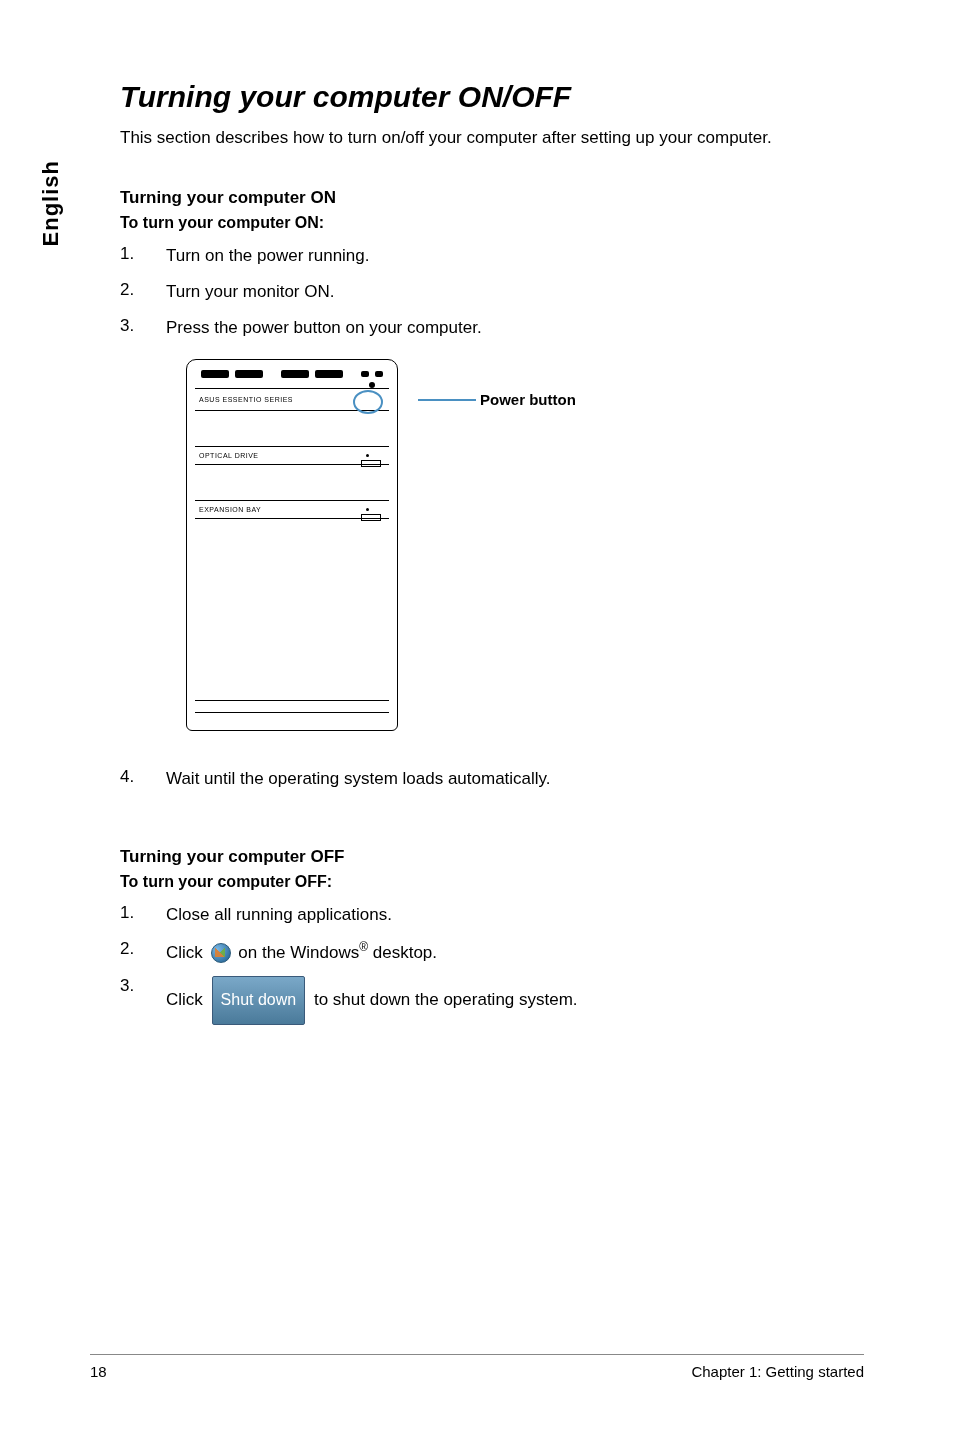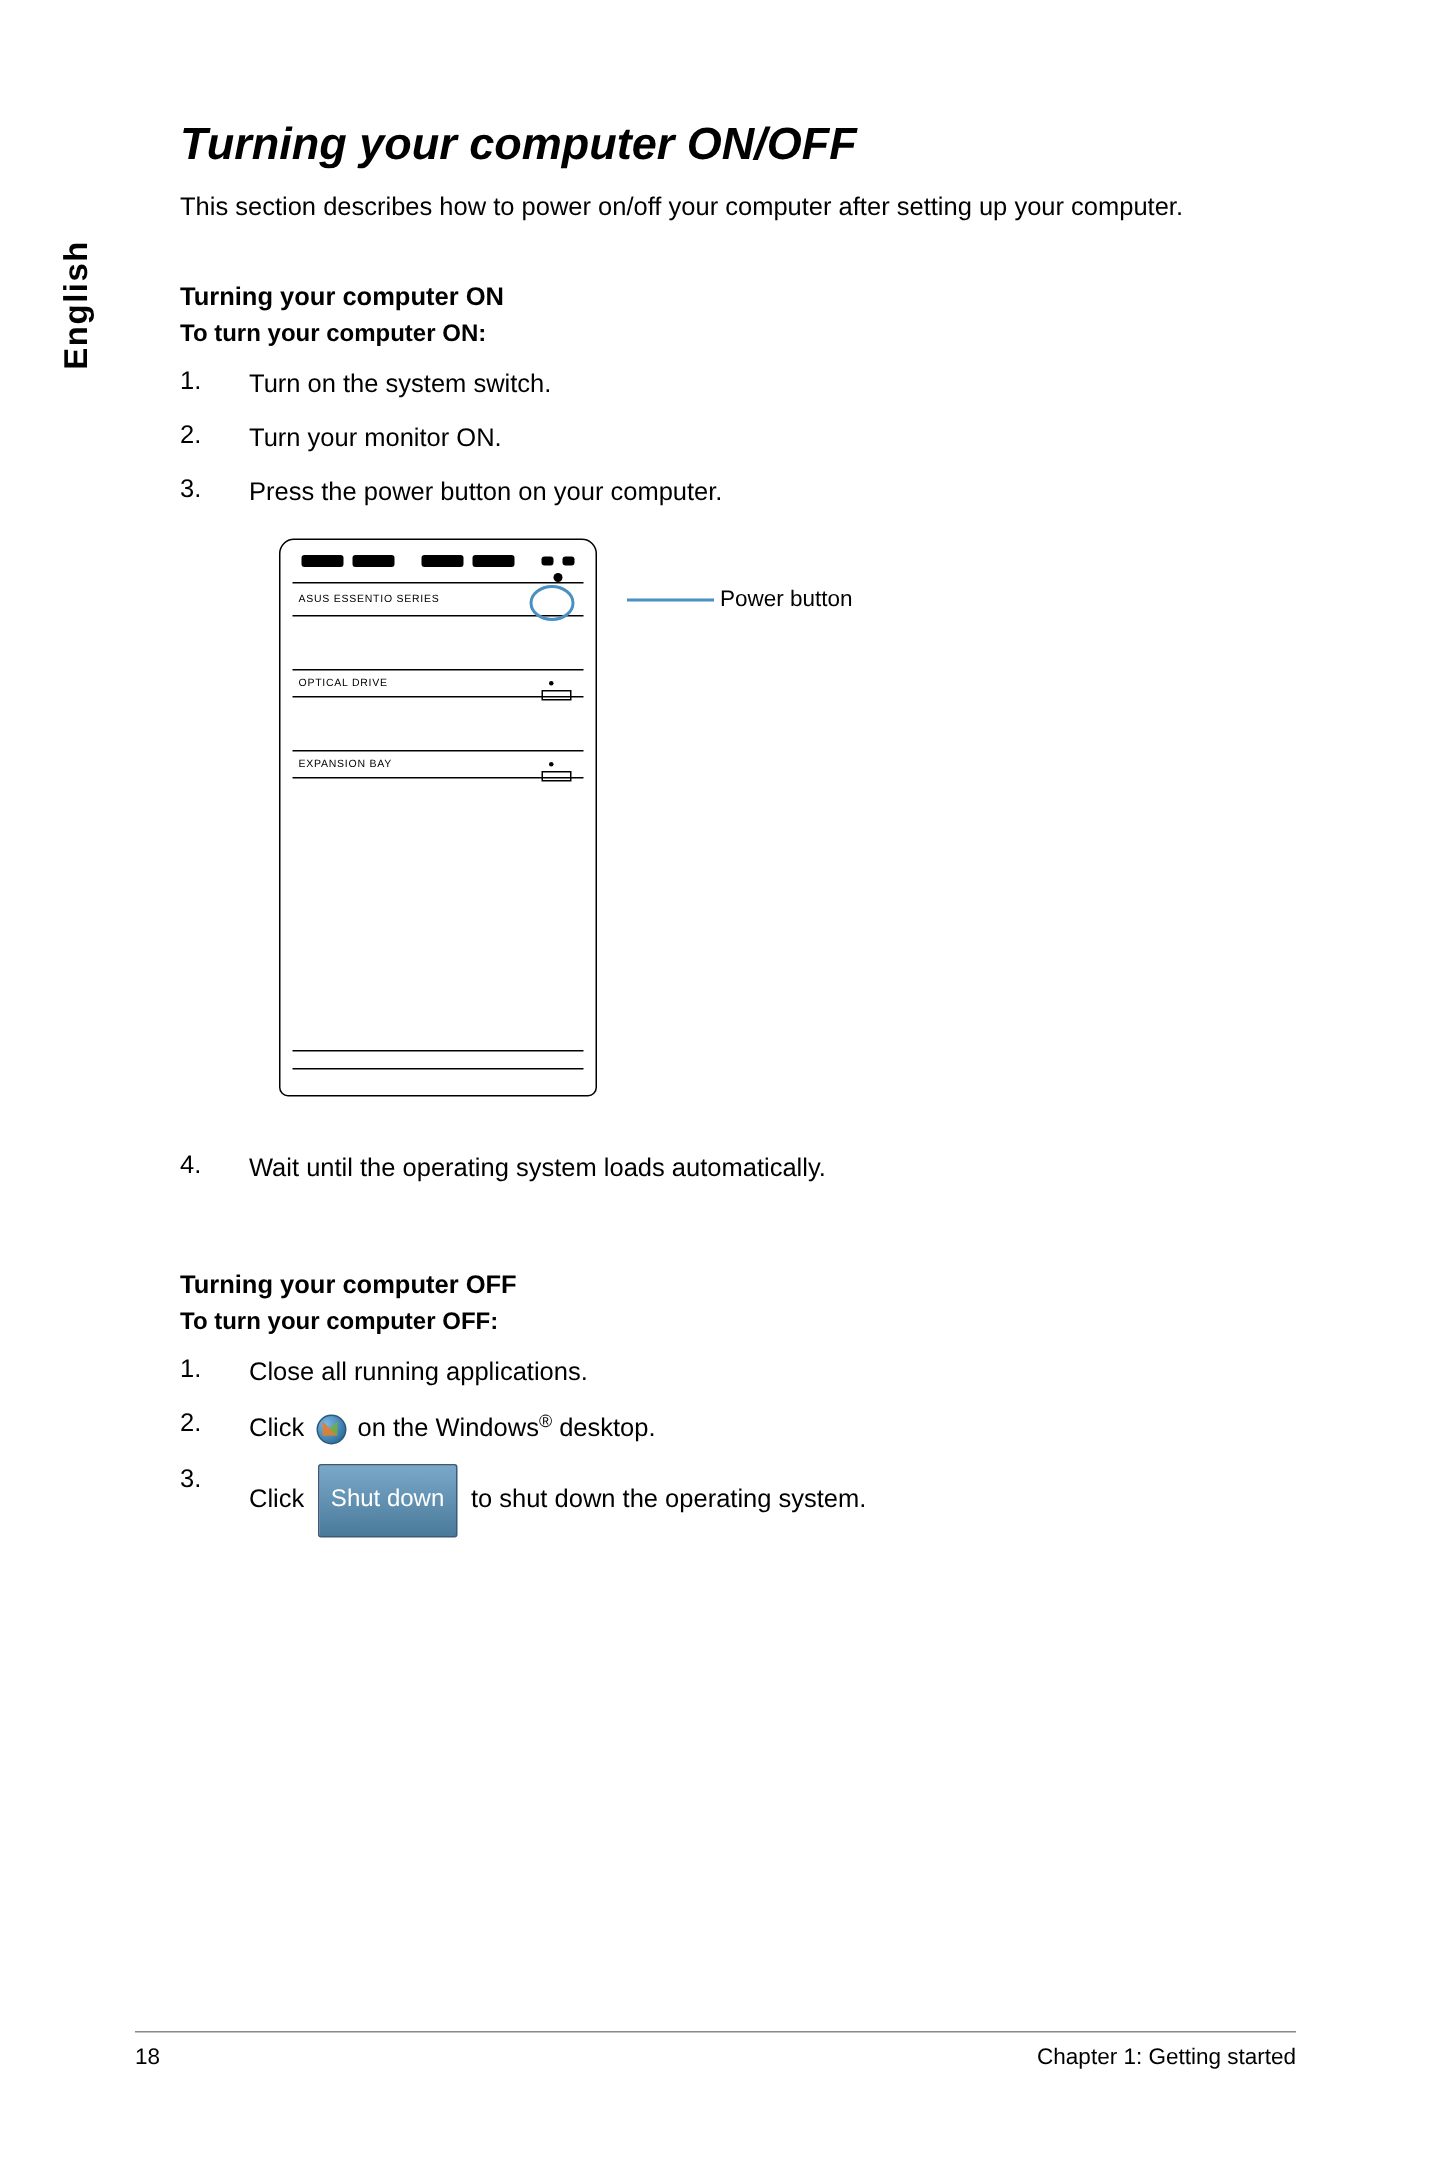--- a/index.html
+++ b/index.html
@@ -130,21 +130,21 @@
     top: 40px;
     width: 58px;
     height: 2px;
     background: #4a90c2;
   }
   .pwr-label {
     position: absolute;
     left: 314px;
     top: 32px;
     font-size: 15px;
-    font-weight: normal;
+    font-weight: bold;
   }
   .small-dot { position:absolute; width:3px;height:3px;background:#000;border-radius:50%; }
   .icon-inline {
     display: inline-flex;
     vertical-align: middle;
     width: 20px;
     height: 18px;
     align-items: center;
     justify-content: center;
     margin: 0 3px;
@@ -191,29 +191,29 @@
   }
   .section-gap { height: 36px; }
 </style>
 </head>
 <body>
 
 <div class="page">
   <div class="side-tab">English</div>
 
   <h1>Turning your computer ON/OFF</h1>
-  <p class="intro">This section describes how to power on/off your computer after setting up your computer.</p>
+  <p class="intro">This section describes how to turn on/off your computer after setting up your computer.</p>
 
   <h2>Turning your computer ON</h2>
   <p class="sub-bold">To turn your computer ON:</p>
 
   <ol>
     <li>
       <span class="num">1.</span>
-      <span class="txt">Turn on the system switch.</span>
+      <span class="txt">Turn on the power running.</span>
     </li>
     <li>
       <span class="num">2.</span>
       <span class="txt">Turn your monitor ON.</span>
     </li>
     <li>
       <span class="num">3.</span>
       <span class="txt">Press the power button on your computer.</span>
     </li>
   </ol>

